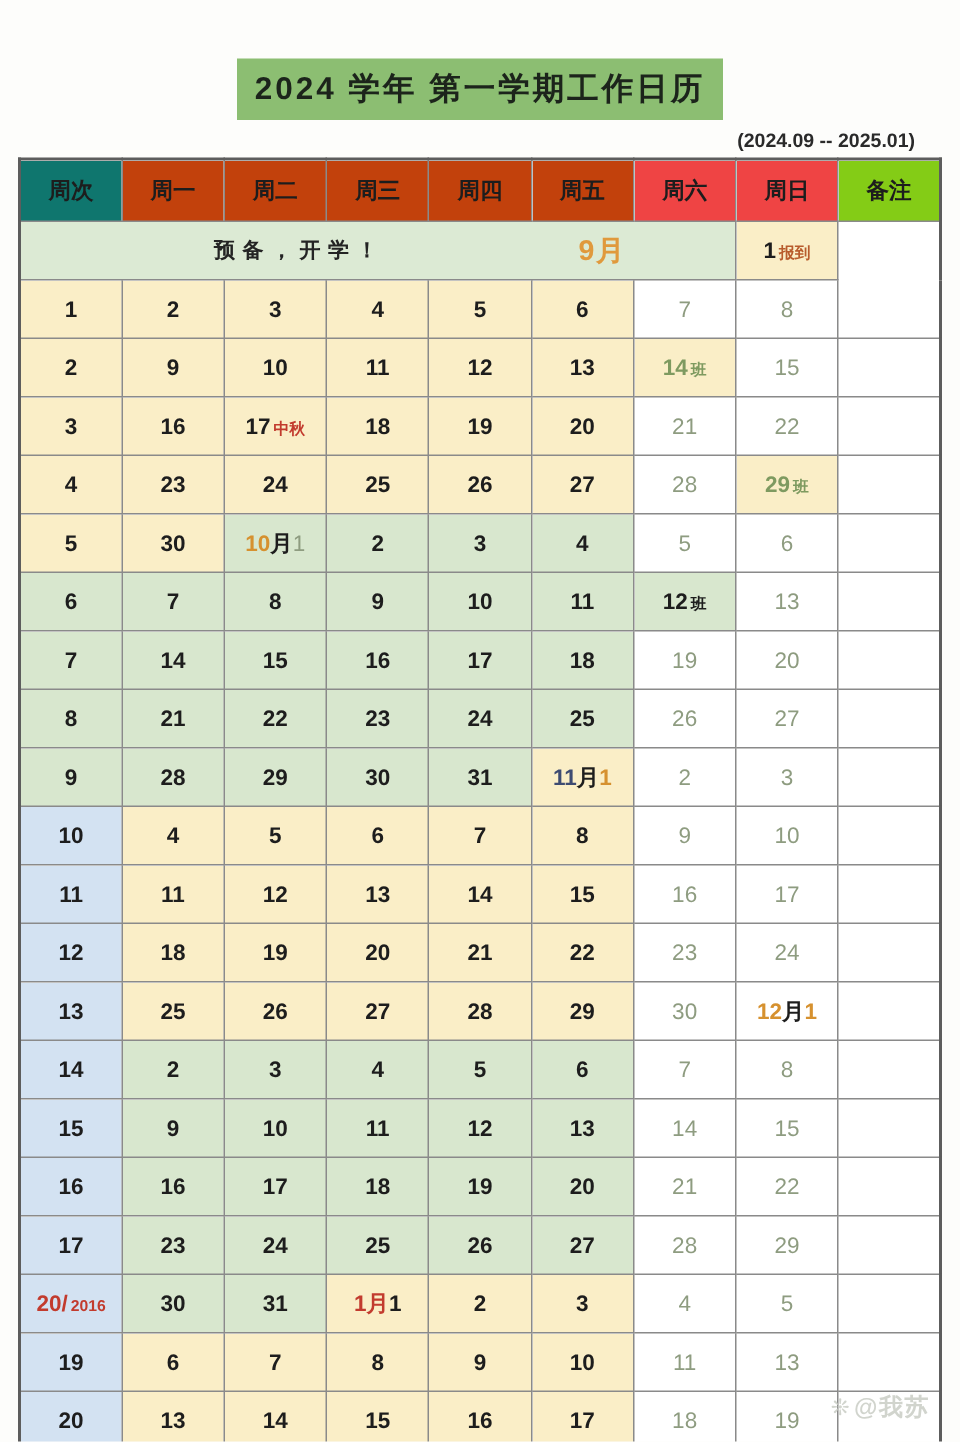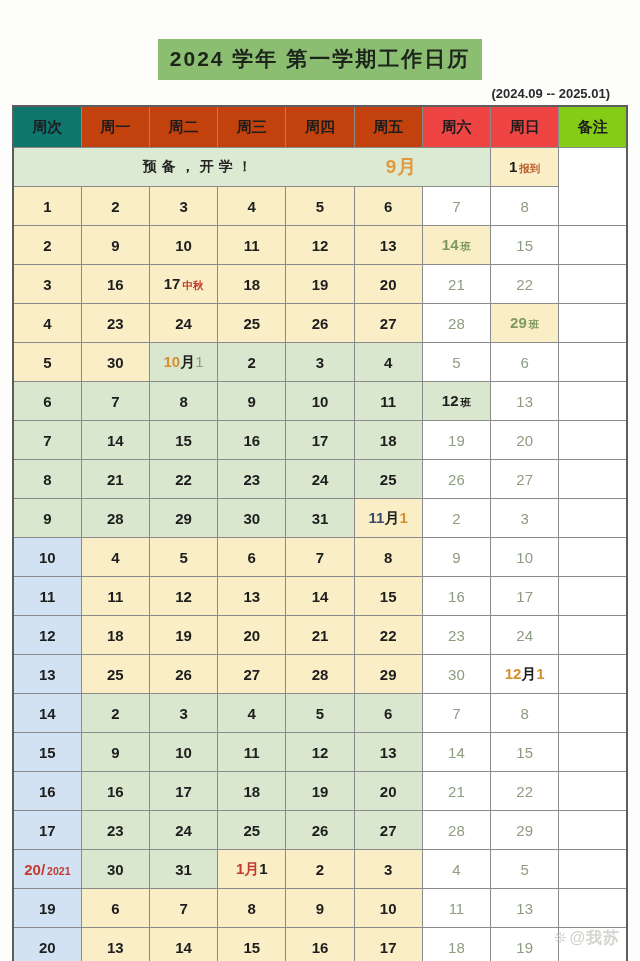--- a/index.html
+++ b/index.html
@@ -300,21 +300,21 @@
         <td class="bg-g"><span class="c-k">23</span></td>
         <td class="bg-g"><span class="c-k">24</span></td>
         <td class="bg-g"><span class="c-k">25</span></td>
         <td class="bg-g"><span class="c-k">26</span></td>
         <td class="bg-g"><span class="c-k">27</span></td>
         <td class="bg-w"><span class="c-wk">28</span></td>
         <td class="bg-w"><span class="c-wk">29</span></td>
         <td class="note"></td>
       </tr>
       <tr>
-        <td class="wk-cell bg-b"><span class="c-red">20/</span><span class="c-red sm">2021</span></td>
+        <td class="wk-cell bg-b"><span class="c-red">20/</span><span class="c-red sm">2016</span></td>
         <td class="bg-g"><span class="c-k">30</span></td>
         <td class="bg-g"><span class="c-k">31</span></td>
         <td class="bg-y"><span class="c-red">1月</span><span class="c-k">1</span></td>
         <td class="bg-y"><span class="c-k">2</span></td>
         <td class="bg-y"><span class="c-k">3</span></td>
         <td class="bg-w"><span class="c-wk">4</span></td>
         <td class="bg-w"><span class="c-wk">5</span></td>
         <td class="note"></td>
       </tr>
       <tr>

